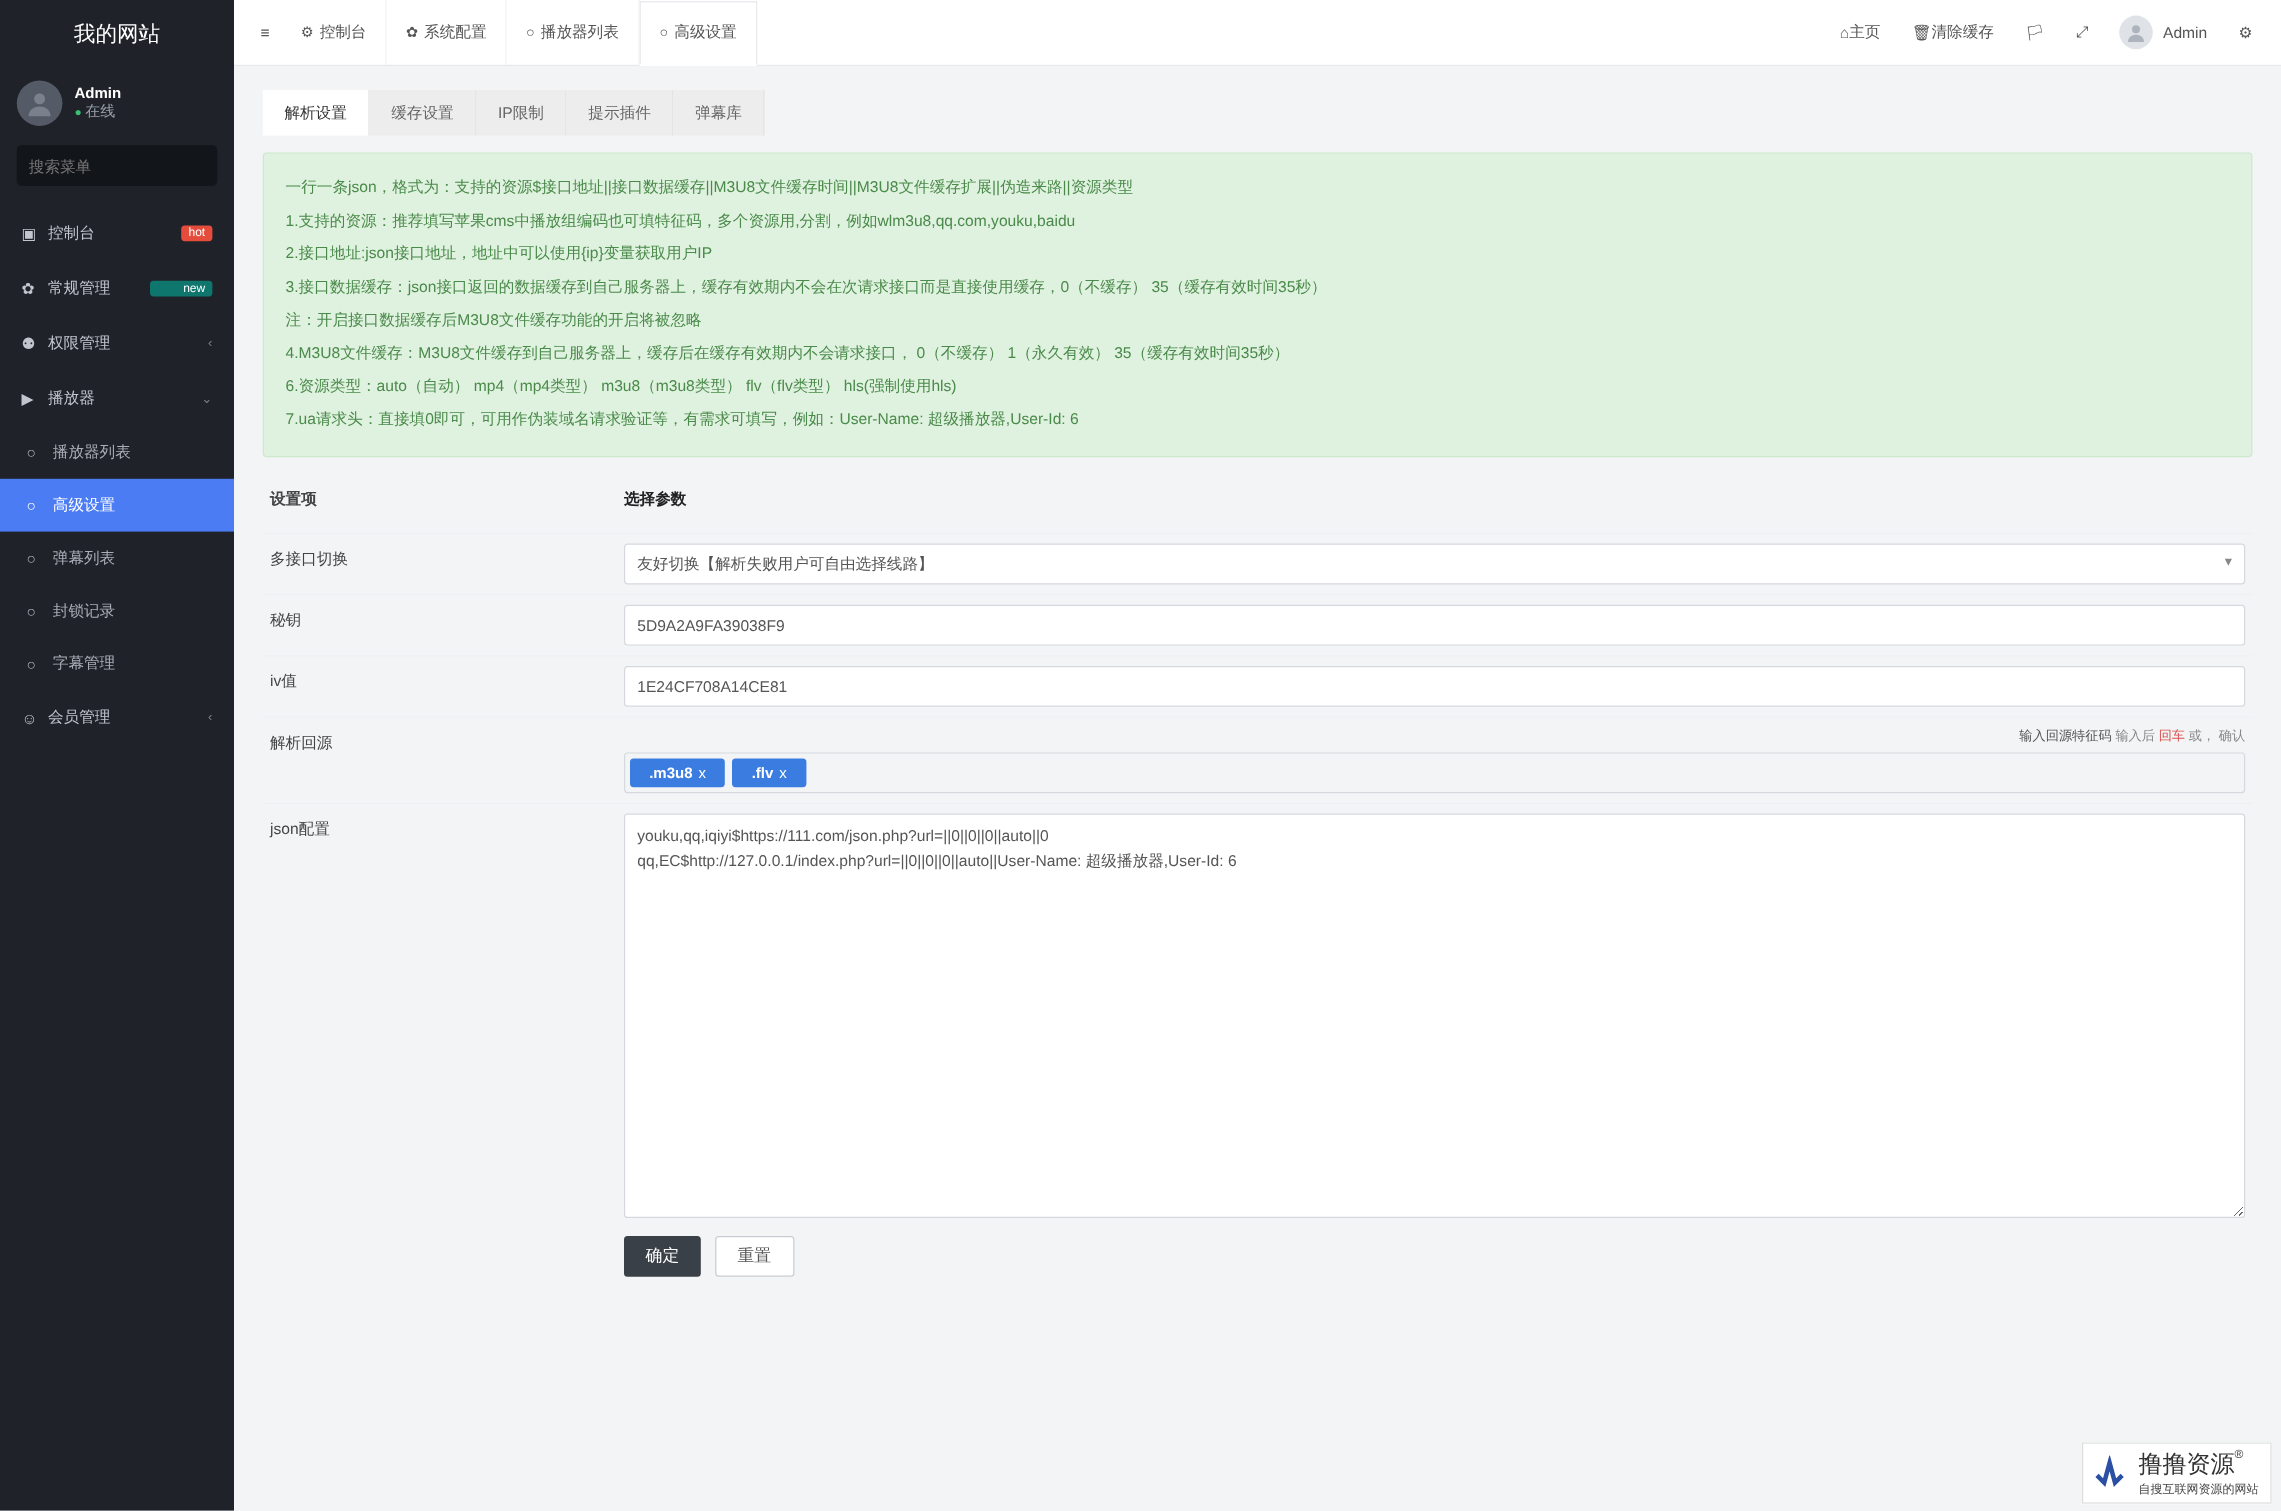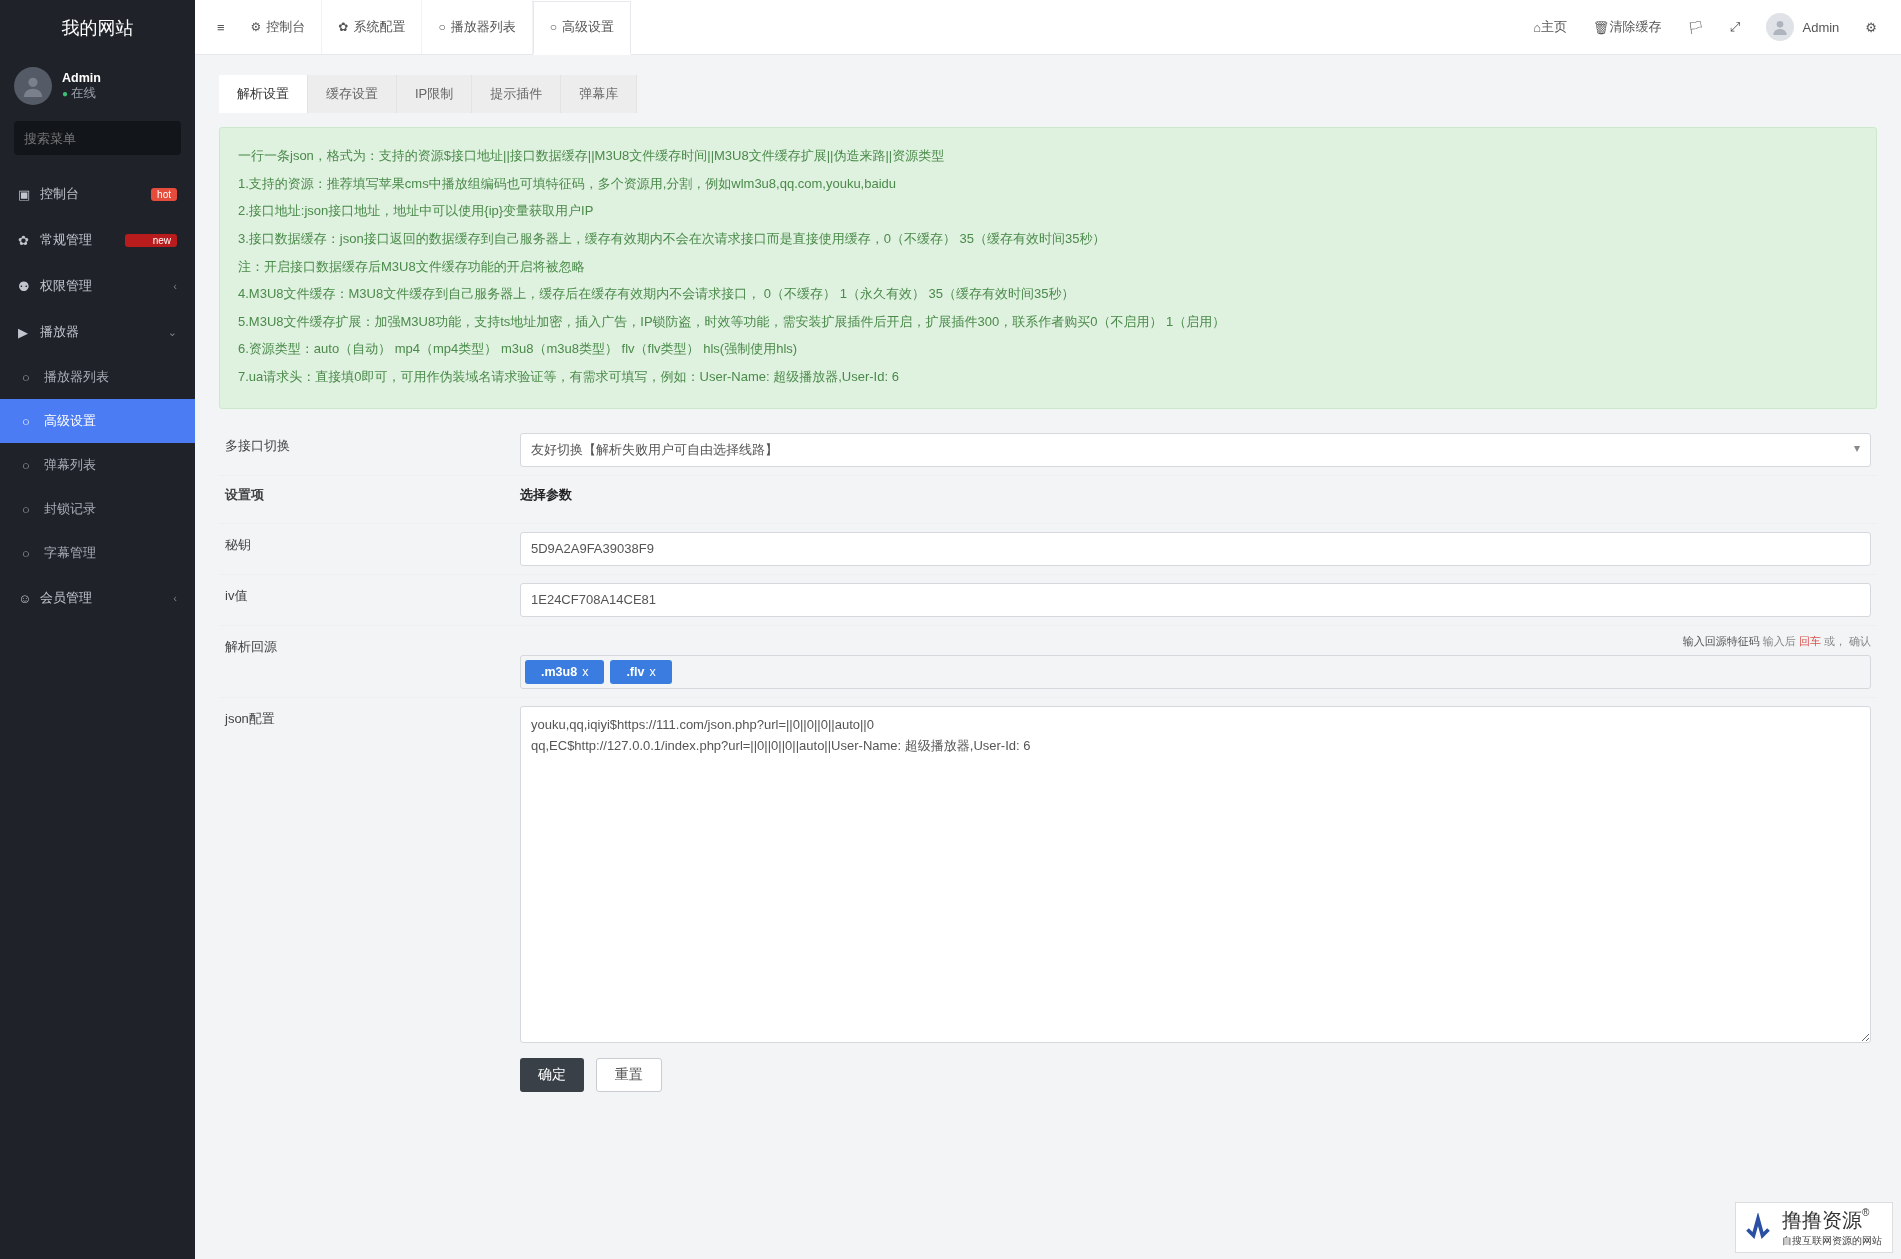--- a/index.html
+++ b/index.html
@@ -60,21 +60,21 @@
   color: #c1c5cd; position: relative;
   cursor: pointer;
 }
 .nav-item.sub { padding-left: 22px; height: 44px; color: #a8adb7; font-size: 13px; }
 .nav-item .icon { width: 22px; display: inline-block; font-size: 13px; }
 .nav-item .label { flex: 1; }
 .nav-item .badge {
   font-size: 10px; padding: 1px 6px; border-radius: 3px;
 }
 .badge.hot { background: #e64c3c; color: #fff; }
-.badge.new { background: #b91c1c; color: #fff; padding-left: 28px; }
+.badge.new { background: #0f766e; color: #fff; padding-left: 28px; }
 .nav-item .chev { font-size: 11px; color: #7a8089; }
 .nav-item.active { background: #4b7cf3; color: #fff; }
 
 
 .main { flex: 1; display: flex; flex-direction: column; min-width: 0; }
 .topbar {
   height: 55px; background: #fff; border-bottom: 1px solid #e6e8eb;
   display: flex; align-items: center; padding: 0 12px;
 }
 .topnav { display: flex; align-items: center; height: 100%; }
@@ -321,38 +321,37 @@
         <div class="tab">弹幕库</div>
       </div>
 
       <div class="alert">
         <p>一行一条json，格式为：支持的资源$接口地址||接口数据缓存||M3U8文件缓存时间||M3U8文件缓存扩展||伪造来路||资源类型</p>
         <p>1.支持的资源：推荐填写苹果cms中播放组编码也可填特征码，多个资源用,分割，例如wlm3u8,qq.com,youku,baidu</p>
         <p>2.接口地址:json接口地址，地址中可以使用{ip}变量获取用户IP</p>
         <p>3.接口数据缓存：json接口返回的数据缓存到自己服务器上，缓存有效期内不会在次请求接口而是直接使用缓存，0（不缓存） 35（缓存有效时间35秒）</p>
         <p>注：开启接口数据缓存后M3U8文件缓存功能的开启将被忽略</p>
         <p>4.M3U8文件缓存：M3U8文件缓存到自己服务器上，缓存后在缓存有效期内不会请求接口，  0（不缓存）  1（永久有效） 35（缓存有效时间35秒）</p>
-        <p>5.M3U8文件缓存扩展：加强M3U8功能，支持ts地址加密，插入广告，IP锁防盗，时效等功能，需安装扩展插件后开启，扩展插件300，联系作者购买0（不启用）  1（启用）</p>
         <p>6.资源类型：auto（自动） mp4（mp4类型） m3u8（m3u8类型） flv（flv类型） hls(强制使用hls)</p>
         <p>7.ua请求头：直接填0即可，可用作伪装域名请求验证等，有需求可填写，例如：User-Name: 超级播放器,User-Id: 6</p>
+      </div>
+
+      <div class="form-row header">
+        <div class="col-label">设置项</div>
+        <div class="col-control">选择参数</div>
       </div>
 
       <div class="form-row">
         <div class="col-label">多接口切换</div>
         <div class="col-control">
           <div class="sel">
             <span>友好切换【解析失败用户可自由选择线路】</span>
             <span class="caret">▾</span>
           </div>
         </div>
-      </div>
-
-      <div class="form-row header">
-        <div class="col-label">设置项</div>
-        <div class="col-control">选择参数</div>
       </div>
 
       <div class="form-row">
         <div class="col-label">秘钥</div>
         <div class="col-control">
           <input class="inp" value="5D9A2A9FA39038F9" style="">
         </div>
       </div>
 
       <div class="form-row">

